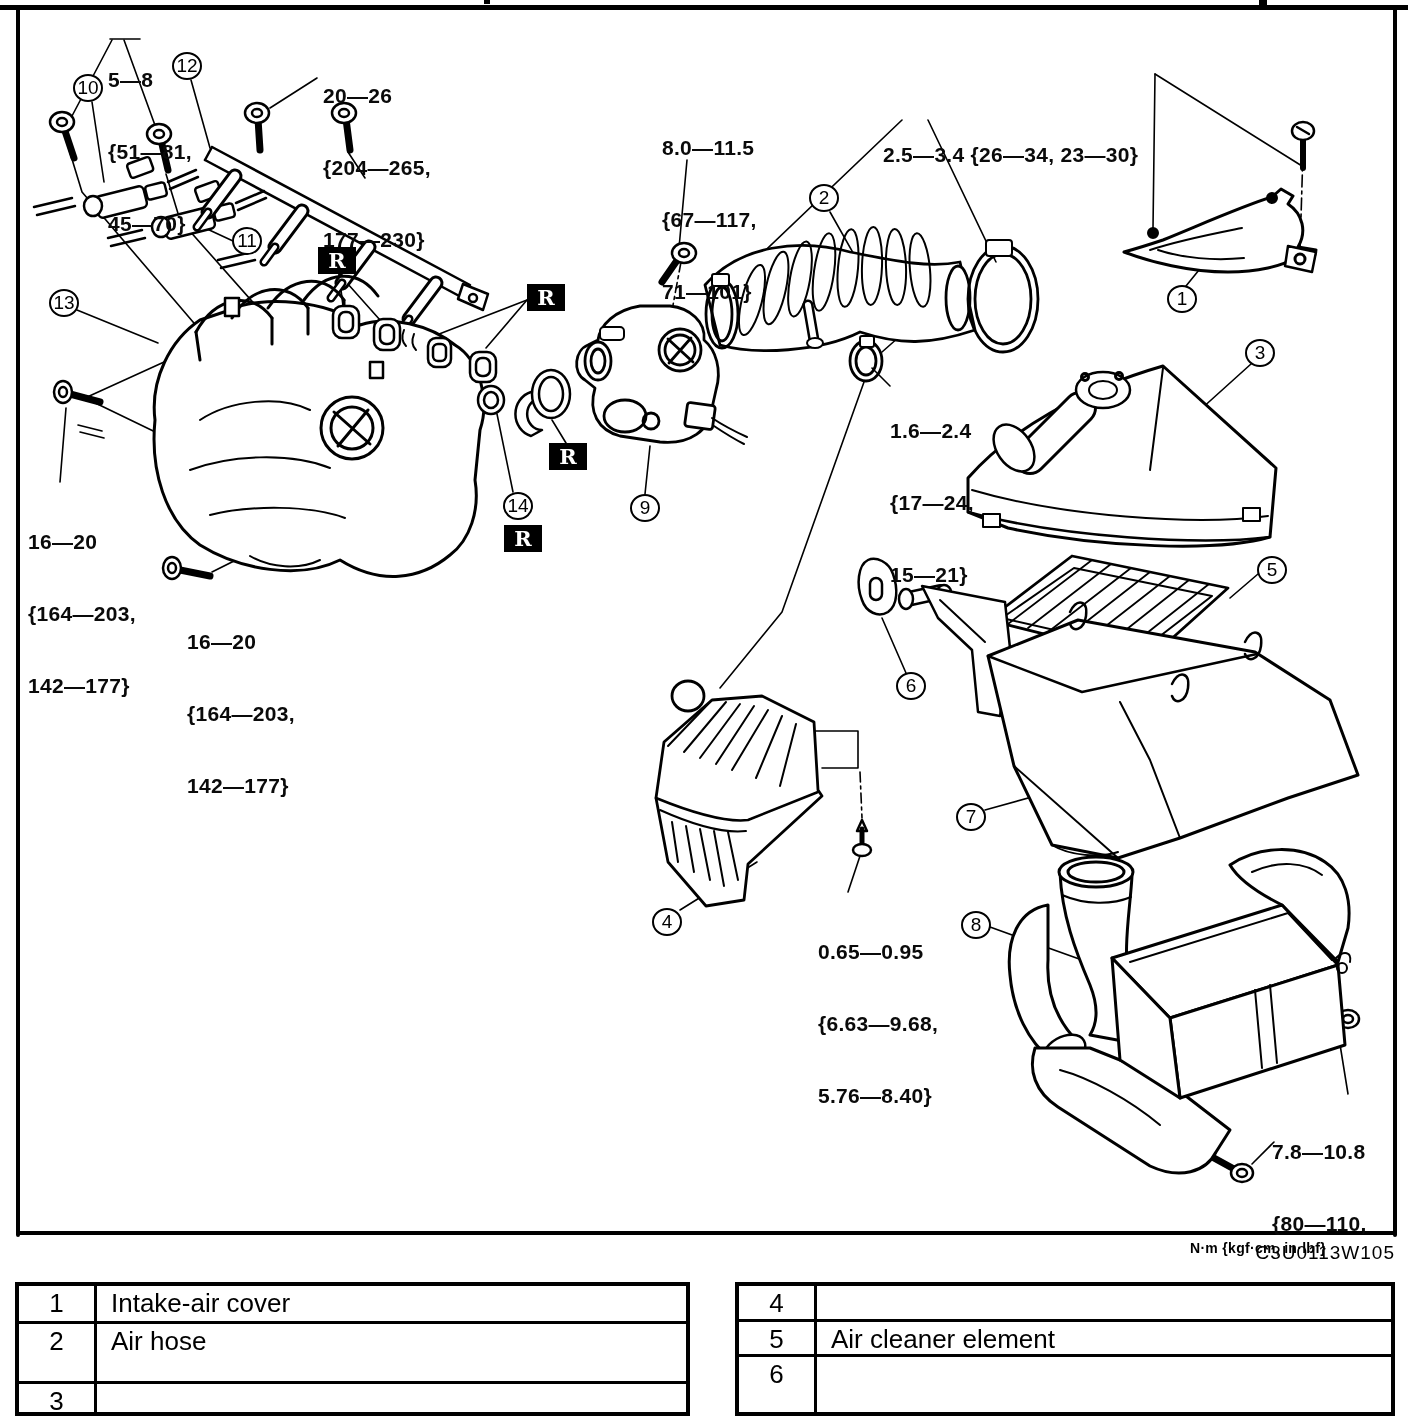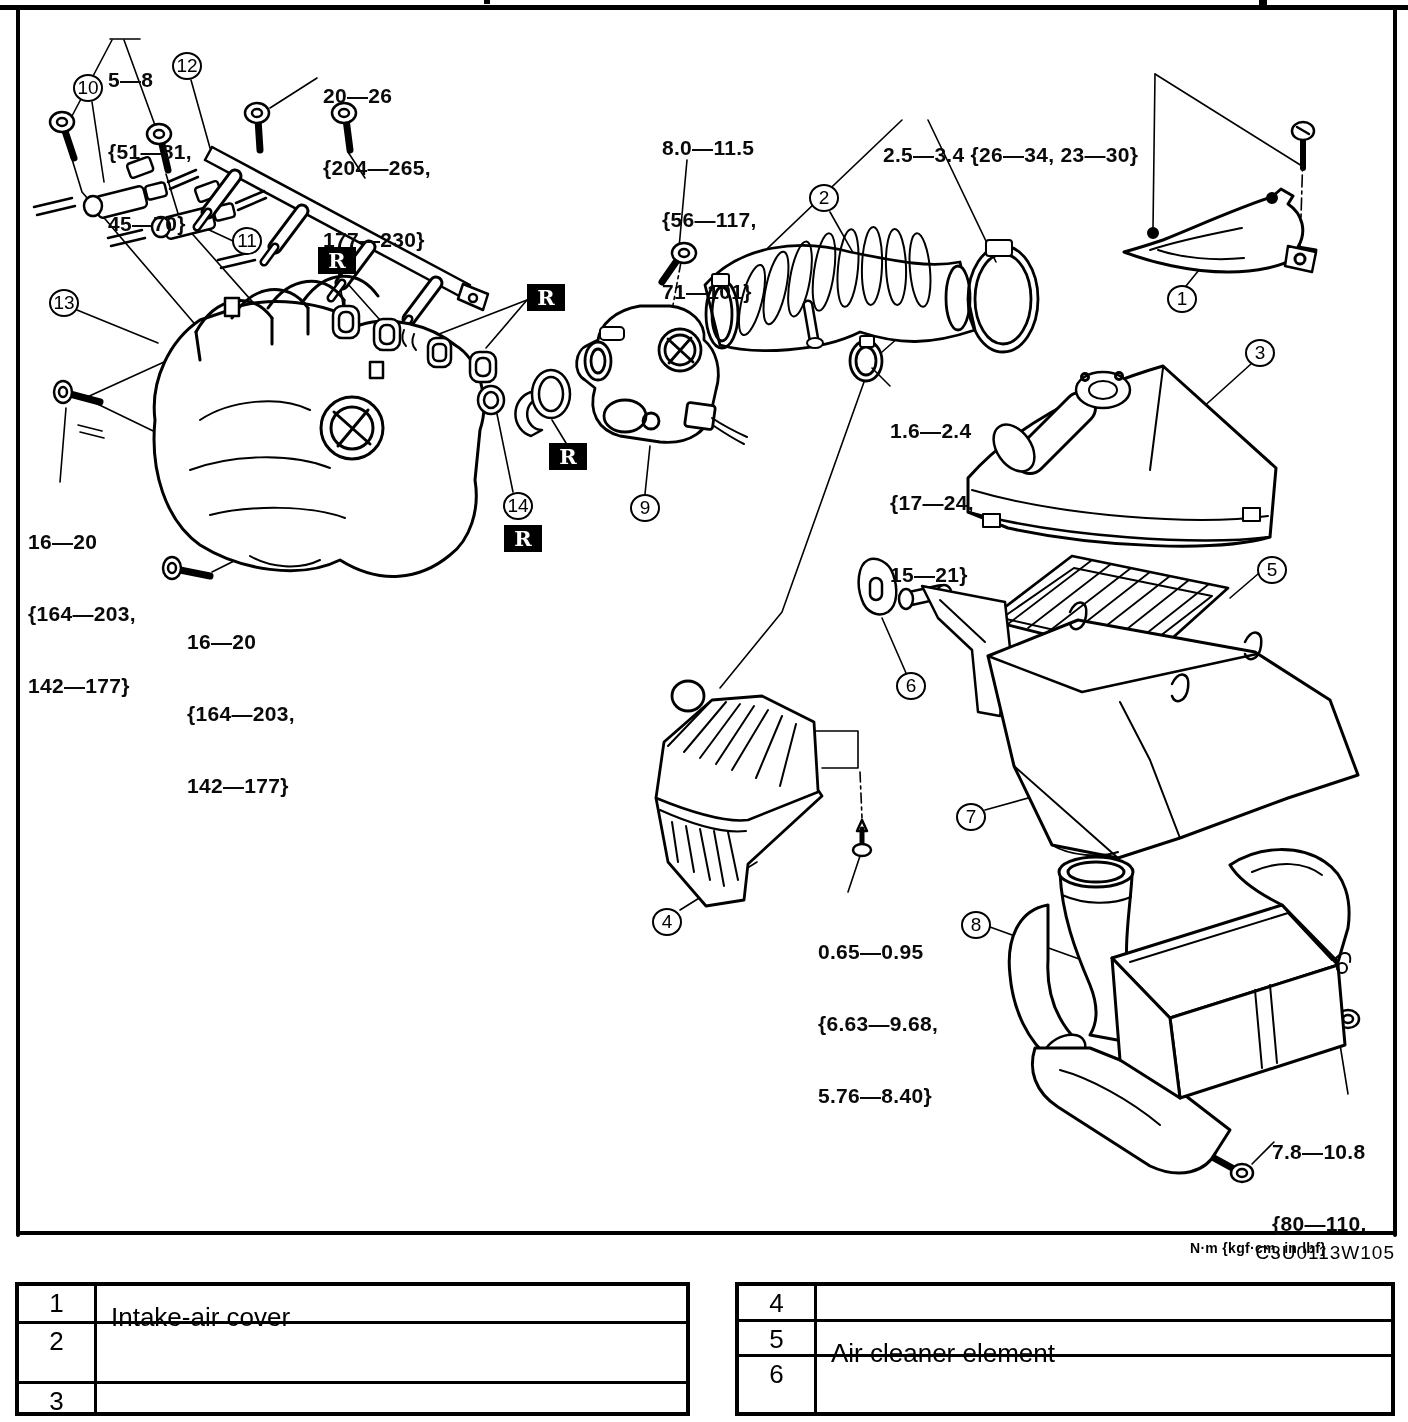--- a/index.html
+++ b/index.html
@@ -14,21 +14,21 @@
   .rmark{position:absolute;width:38px;height:27px;background:#000;color:#fff;
          display:flex;align-items:center;justify-content:center;
          font-family:"DejaVu Serif",serif;font-weight:bold;font-size:21px;}
   .units{position:absolute;font-weight:bold;font-size:14px;letter-spacing:.3px;margin-top:36px;}
   .dwgcode{position:absolute;font-size:19px;letter-spacing:1px;}
   .ptable{position:absolute;border:4px solid #000;background:#fff;box-sizing:border-box;}
   .prow{display:flex;border-top:3px solid #000;box-sizing:border-box;}
   .prow:first-child{border-top:none;}
   .pnum{width:78px;border-right:3px solid #000;display:flex;justify-content:center;
         padding-top:2px;font-size:26px;box-sizing:border-box;flex-shrink:0;}
-  .pdesc{flex:1;padding:16px 0 0 14px;font-size:26px;}
+  .pdesc{flex:1;padding:2px 0 0 14px;font-size:26px;}
   .tl .prow:nth-child(1){height:35px;} .tl .prow:nth-child(2){height:60px;} .tl .prow:nth-child(3){height:31px;}
   .tr .prow:nth-child(1){height:33px;} .tr .prow:nth-child(2){height:35px;} .tr .prow:nth-child(3){height:58px;}
 </style>
 </head>
 <body>
 
 <div id="stage">
 
 <svg id="art" width="1408" height="1422" viewBox="0 0 1408 1422">
   <g stroke="#000" fill="none" stroke-linecap="round" stroke-linejoin="round">
@@ -441,21 +441,21 @@
   <div>{51—81,</div>
   <div>45—70}</div>
 </div>
 <div class="torque" style="left:323px;top:36px">
   <div>20—26</div>
   <div>{204—265,</div>
   <div>177—230}</div>
 </div>
 <div class="torque" style="left:662px;top:88px">
   <div>8.0—11.5</div>
-  <div>{56—117,</div>
+  <div>{67—117,</div>
   <div>71—101}</div>
 </div>
 <div class="torque" style="left:883px;top:95px">
   <div>2.5—3.4 {26—34, 23—30}</div>
 </div>
 <div class="torque" style="left:890px;top:371px">
   <div>1.6—2.4</div>
   <div>{17—24,</div>
   <div>15—21}</div>
 </div>
@@ -503,20 +503,21 @@
 <div class="units" style="left:1190px;top:1204px">N·m {kgf·cm, in·lbf}</div>
 <div class="dwgcode" style="left:1180px;top:1242px;width:215px;text-align:right">C3U0113W105</div>
 
 <div class="ptable tl" style="left:15px;top:1282px;width:675px">
   <div class="prow">
     <div class="pnum">1</div>
     <div class="pdesc">Intake-air cover</div>
   </div>
   <div class="prow">
     <div class="pnum">2</div>
+    <div class="pdesc">Air hose</div>
   </div>
   <div class="prow">
     <div class="pnum">3</div>
   </div>
 </div>
 
 <div class="ptable tr" style="left:735px;top:1282px;width:660px">
   <div class="prow">
     <div class="pnum">4</div>
   </div>

